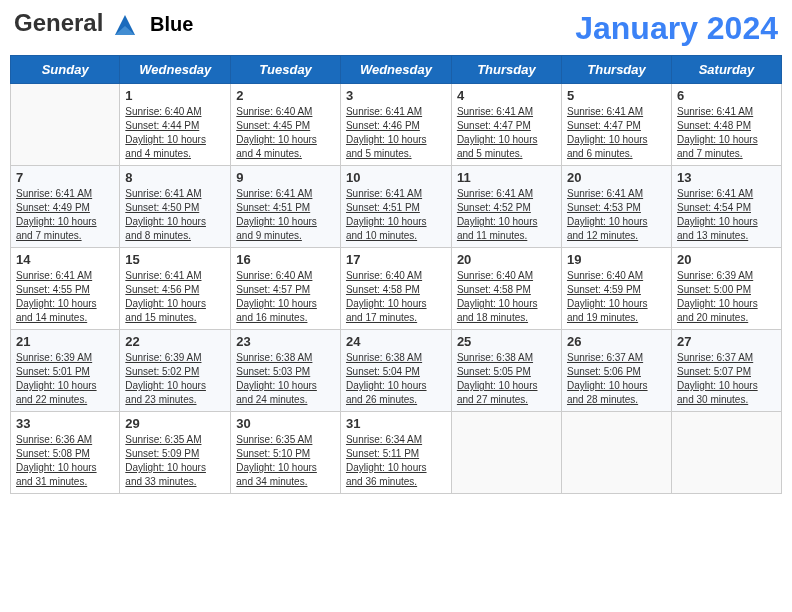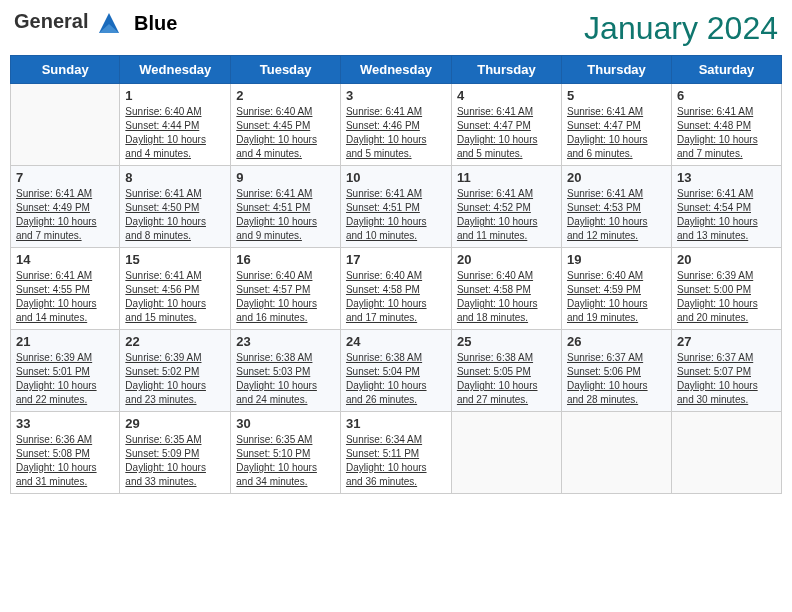--- a/index.html
+++ b/index.html
@@ -20,40 +20,41 @@
     .logo {
       display: flex;
       align-items: center;
       gap: 0;
     }
     .title-section {
       text-align: right;
     }
     .month-title {
       font-size: 32px;
-      font-weight: normal;
-      color: #0f766e;
+      font-weight: bold;
+      color: #3b82f6;
     }
     .location-title {
       font-size: 14px;
       color: #555;
     }
     .calendar {
       width: 100%;
       border-collapse: collapse;
       border: 1px solid #ccc;
     }
     .calendar th {
       background: #1a6bbd;
       color: #fff;
       font-size: 13px;
       font-weight: bold;
       text-align: center;
       padding: 6px 4px;
       border: 1px solid #1a5fa8;
+      font-style: italic;
     }
     .calendar td {
       border: 1px solid #ccc;
       vertical-align: top;
       padding: 4px 5px;
       width: 113px;
       min-height: 80px;
       height: 80px;
       font-size: 10.5px;
       color: #333;
@@ -84,21 +85,21 @@
       background: #1a6bbd;
     }
   </style>
 </head>
 <body>
 
 <div class="header">
   <div class="logo">
     <div>
       <div style="display:flex;align-items:center;">
-        <div style="font-size:20px;font-weight:bold;color:#333;line-height:1.1;">
+        <div style="font-size:24px;font-weight:bold;color:#333;line-height:1.1;">
           <span>General</span>
           <svg width="26" height="26" viewBox="0 0 26 26" style="vertical-align:middle;margin-left:2px;">
             <polygon points="3,23 13,3 23,23" fill="#1a6bbd"></polygon>
             <polygon points="13,14 23,23 3,23" fill="#6ab0e8" opacity="0.5"></polygon>
           </svg>
         </div>
         <div style="font-size:20px;font-weight:bold;color:#000000;line-height:1.1;margin-left:12px;">
           <span>Blue</span>
         </div>
       </div>

